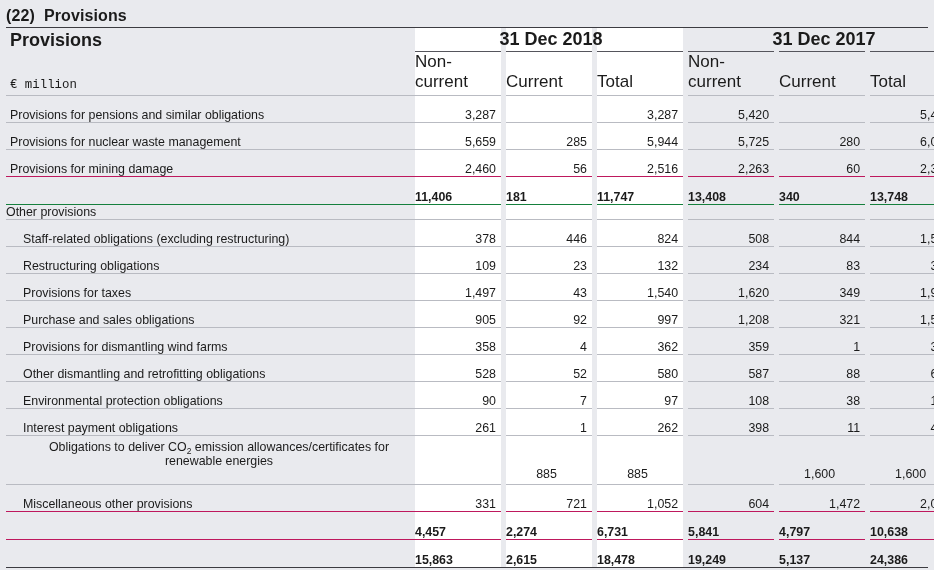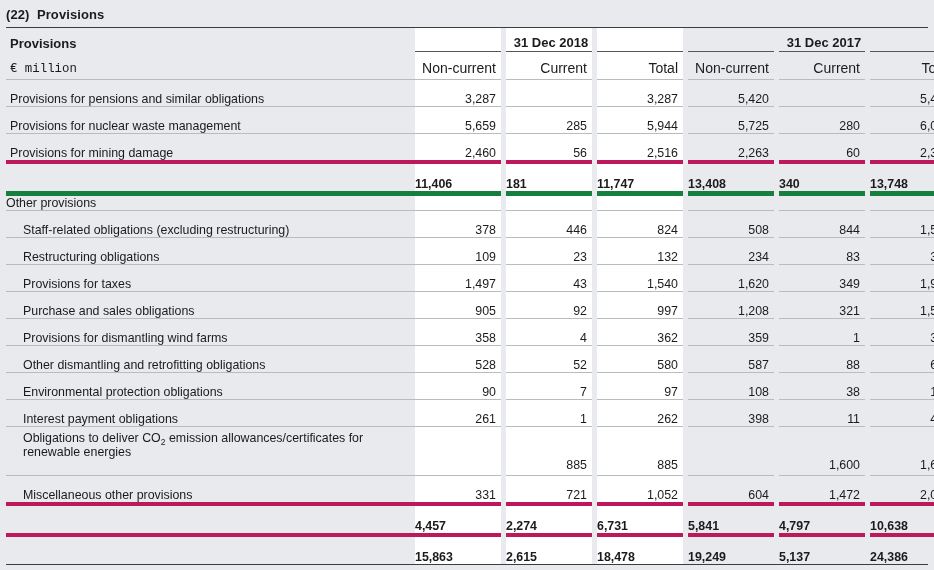--- a/index.html
+++ b/index.html
@@ -11,21 +11,21 @@
     width: 934px;
     height: 570px;
     font-family: "Liberation Sans", sans-serif;
     color: #1b1b1b;
     overflow: hidden;
     position: relative;
   }
 
   
   #note-title {
-    font-size: 13px;
+    font-size: 16px;
     font-weight: bold;
     letter-spacing: 0.1px;
     padding: 7px 0 0 6px;
     height: 27px;
     box-sizing: border-box;
     white-space: pre;
   }
 
   
   #table-wrap {
@@ -60,36 +60,35 @@
     padding: 0;
     margin: 0;
     vertical-align: bottom;
     font-weight: normal;
     background: transparent;
   }
 
   
   .hdr-title td {
     height: 22px;
-    font-size: 13px;
+    font-size: 18px;
     font-weight: bold;
     padding-left: 4px;
     vertical-align: bottom;
     padding-bottom: 1px;
   }
   .year-cell {
     text-align: center;
     font-size: 12.4px;
     padding-bottom: 2px;
     vertical-align: bottom;
   }
   .hdr-sub td {
     height: 24px;
-    font-size: 14px;
-    text-align: right;
+    font-size: 17px;
     padding: 0 5px 3px 0;
     border-top: 1px solid #55555c;
     vertical-align: bottom;
   }
   .hdr-sub td.unit {
     text-align: left;
     padding-left: 4px;
     border-top: none;
     font-size: 12.4px;
     font-family: Liberation Mono, monospace;
@@ -109,37 +108,37 @@
     line-height: 1.15;
     margin-left: 44px;
   }
   tr.data td.num {
     text-align: right;
     padding-right: 5px;
     font-size: 12.4px;
   }
 
   tr.data.indent td.lbl { padding-left: 17px; }
-  tr.data.tall td { height: 44px; }
+  tr.data.tall td { height: 44px; text-align: center; }
   tr.data.tall td.lbl {
     vertical-align: top;
     padding-top: 4px;
   }
   tr.data.tall td.num { padding-bottom: 3px; }
 
   
-  tr.section td { border-top: 5px solid #15803d; }
+  tr.section td { border-top: 1px solid #15803d; }
   tr.section td.gapcell { border-top: none; }
 
   
   tr.subtotal td,
   tr.grandtotal td {
     font-weight: bold;
     height: 27px;
-    border-top: 4px solid #be185d;
+    border-top: 1px solid #be185d;
   }
   tr.subtotal td.gapcell,
   tr.grandtotal td.gapcell { border-top: none; }
 
   tr.grandtotal td { border-bottom: none; }
 
   .botrule {
     height: 0;
     border-top: 1.8px solid #3c3c41;
     margin: 0 6px;

